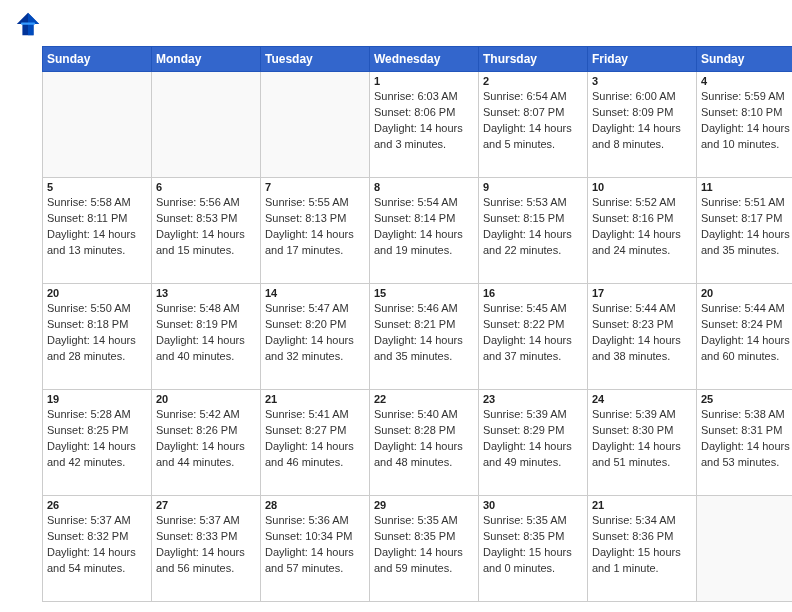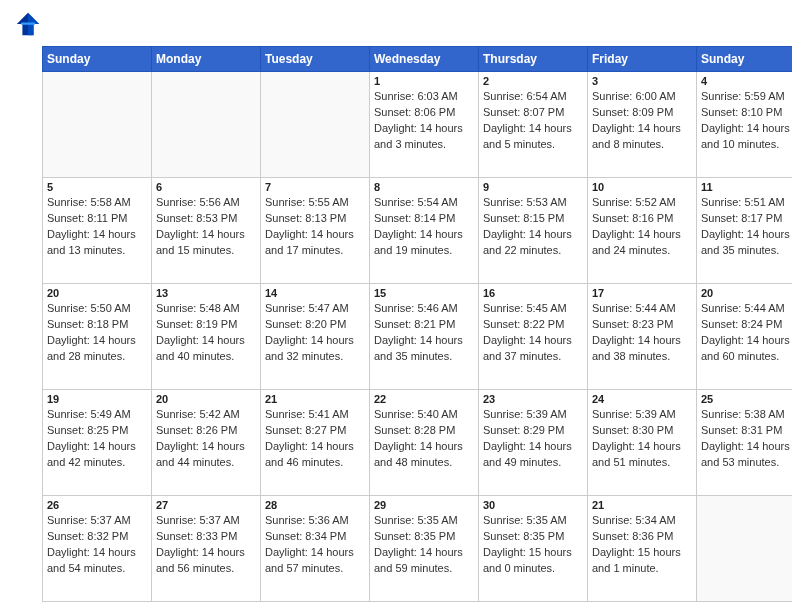--- a/index.html
+++ b/index.html
@@ -202,21 +202,21 @@
             <div class="day-info"><span>Sunrise: 5:44 AM</span><br><span>Sunset: 8:23 PM</span><br><span>Daylight: 14 hours</span><br><span>and 38 minutes.</span></div>
           </td>
           <td>
             <span class="day-num">20</span>
             <div class="day-info"><span>Sunrise: 5:44 AM</span><br><span>Sunset: 8:24 PM</span><br><span>Daylight: 14 hours</span><br><span>and 60 minutes.</span></div>
           </td>
         </tr>
         <tr>
           <td>
             <span class="day-num">19</span>
-            <div class="day-info"><span>Sunrise: 5:49 AM</span><br><span>Sunset: 8:25 PM</span><br><span>Daylight: 14 hours</span><br><span>and 42 minutes.</span></div>
+            <div class="day-info"><span>Sunrise: 5:28 AM</span><br><span>Sunset: 8:25 PM</span><br><span>Daylight: 14 hours</span><br><span>and 42 minutes.</span></div>
           </td>
           <td>
             <span class="day-num">20</span>
             <div class="day-info"><span>Sunrise: 5:42 AM</span><br><span>Sunset: 8:26 PM</span><br><span>Daylight: 14 hours</span><br><span>and 44 minutes.</span></div>
           </td>
           <td>
             <span class="day-num">21</span>
             <div class="day-info"><span>Sunrise: 5:41 AM</span><br><span>Sunset: 8:27 PM</span><br><span>Daylight: 14 hours</span><br><span>and 46 minutes.</span></div>
           </td>
           <td>
@@ -240,21 +240,21 @@
           <td>
             <span class="day-num">26</span>
             <div class="day-info"><span>Sunrise: 5:37 AM</span><br><span>Sunset: 8:32 PM</span><br><span>Daylight: 14 hours</span><br><span>and 54 minutes.</span></div>
           </td>
           <td>
             <span class="day-num">27</span>
             <div class="day-info"><span>Sunrise: 5:37 AM</span><br><span>Sunset: 8:33 PM</span><br><span>Daylight: 14 hours</span><br><span>and 56 minutes.</span></div>
           </td>
           <td>
             <span class="day-num">28</span>
-            <div class="day-info"><span>Sunrise: 5:36 AM</span><br><span>Sunset: 8:34 PM</span><br><span>Daylight: 14 hours</span><br><span>and 57 minutes.</span></div>
+            <div class="day-info"><span>Sunrise: 5:36 AM</span><br><span>Sunset: 10:34 PM</span><br><span>Daylight: 14 hours</span><br><span>and 57 minutes.</span></div>
           </td>
           <td>
             <span class="day-num">29</span>
             <div class="day-info"><span>Sunrise: 5:35 AM</span><br><span>Sunset: 8:35 PM</span><br><span>Daylight: 14 hours</span><br><span>and 59 minutes.</span></div>
           </td>
           <td>
             <span class="day-num">30</span>
             <div class="day-info"><span>Sunrise: 5:35 AM</span><br><span>Sunset: 8:35 PM</span><br><span>Daylight: 15 hours</span><br><span>and 0 minutes.</span></div>
           </td>
           <td>

